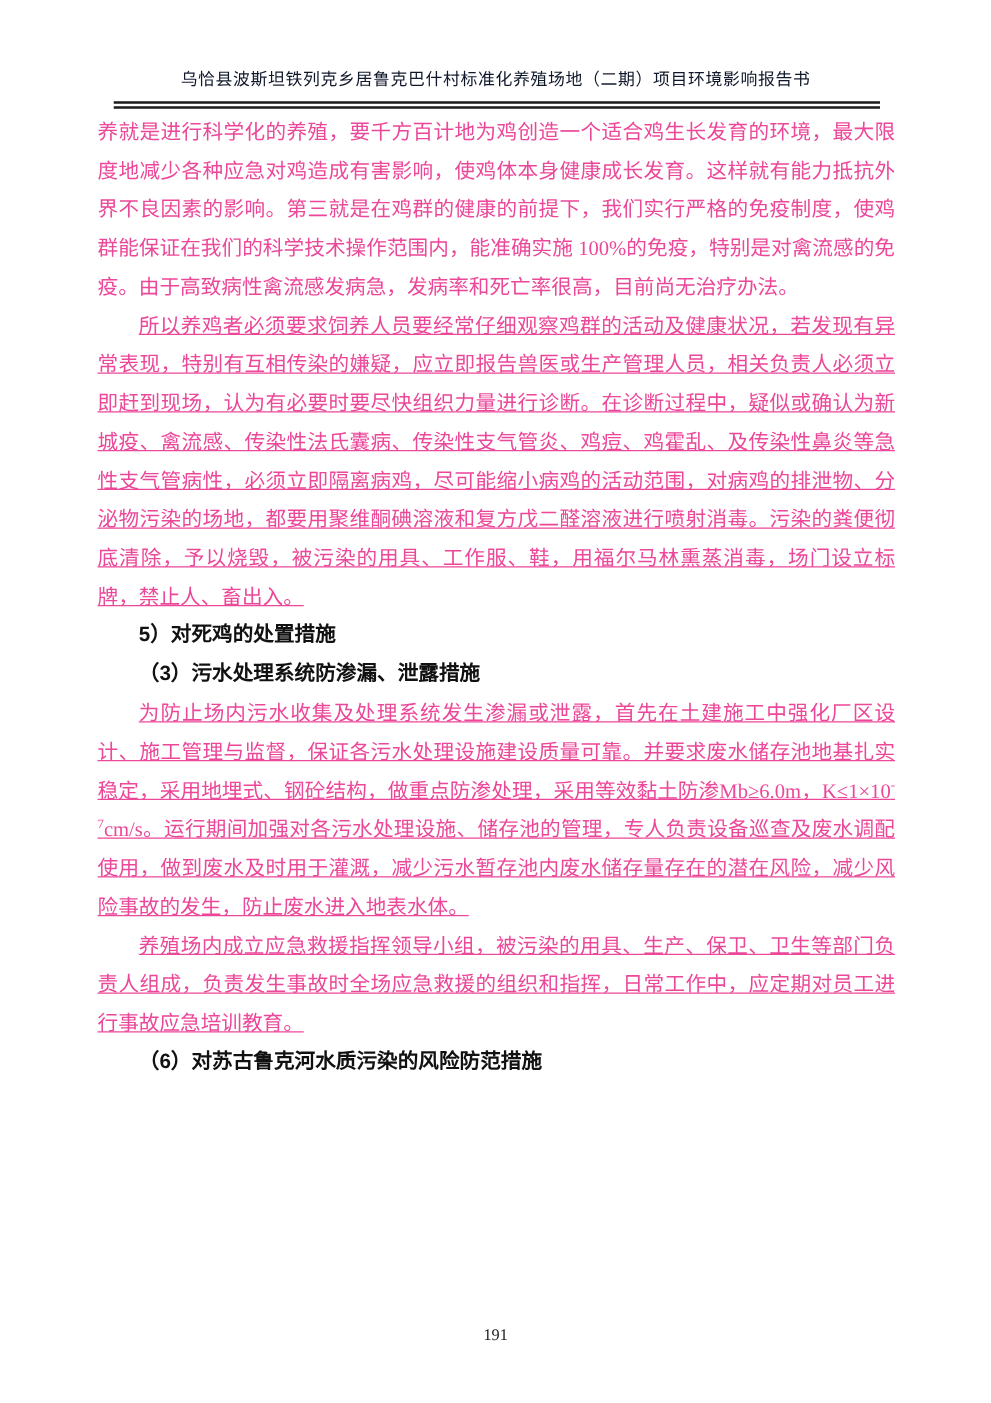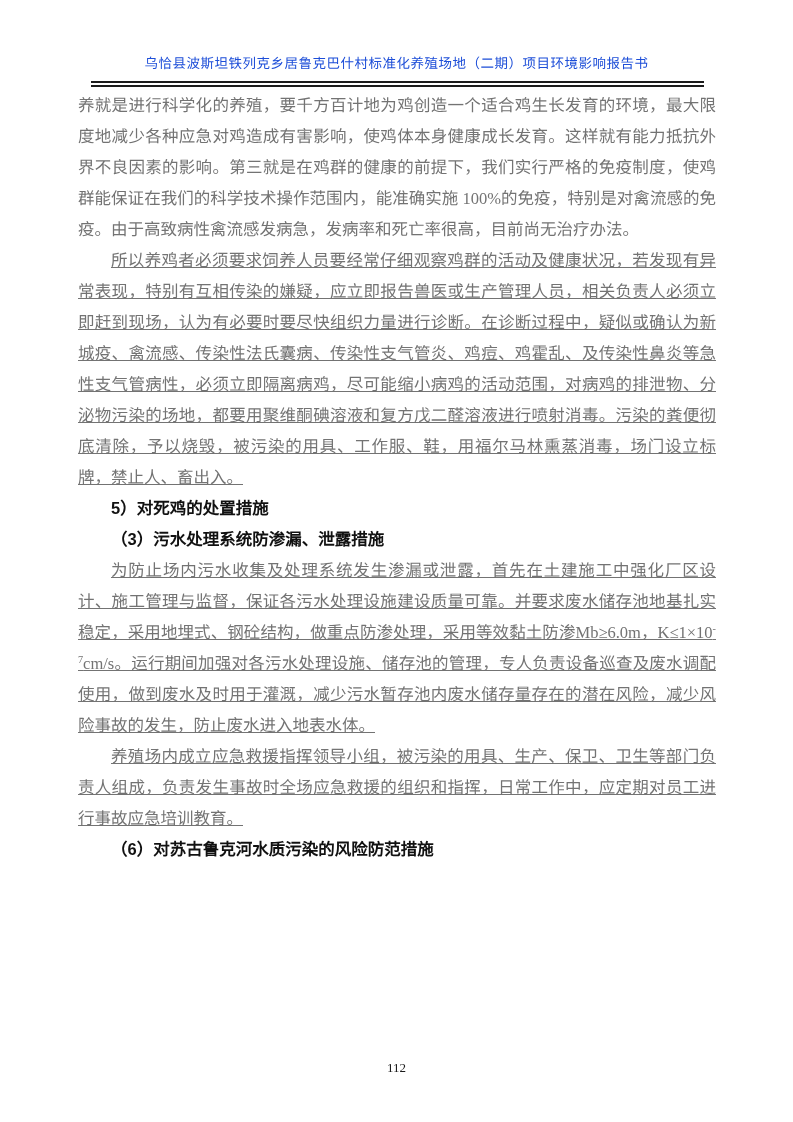--- a/index.html
+++ b/index.html
@@ -18,21 +18,21 @@
     overflow: hidden;
   }
   .doc-header-title {
     position: absolute;
     top: 52px;
     left: 0;
     right: 0;
     text-align: center;
     font-size: 13.5px;
     letter-spacing: 0.5px;
-    color: #1d4ed8;
+    color: #0f172a;
   }
   .header-rule {
     position: absolute;
     top: 81px;
     left: 91px;
     width: 613px;
     height: 2px;
     border-top: 2px solid #1b1b1b;
     border-bottom: 2px solid #1b1b1b;
   }
@@ -43,21 +43,21 @@
     width: 638px;
   }
   .main-text p, .main-text h3 {
     margin: 0;
     padding: 0;
     font-size: 16.5px;
     line-height: 31px;
     text-align: justify;
     text-justify: inter-ideograph;
     font-weight: normal;
-    color: #737373;
+    color: #ec4899;
   }
   .main-text p.indent { text-indent: 2em; text-decoration: underline; }
   .main-text p.no-indent { text-indent: 0; }
   .main-text h3.section-heading {
     font-family: Liberation Sans, sans-serif;
     font-weight: bold;
     text-indent: 2em;
     text-align: left;
     font-size: 16.5px;
     color: #111111;
@@ -99,15 +99,15 @@
 
     <p class="indent"><span>为防止场内污水收集及处理系统发生渗漏或泄露，首先在土建施工中强化厂区设计、施工管理与监督，保证各污水处理设施建设质量可靠。并要求废水储存池地基扎实稳定，采用地埋式、钢砼结构，做重点防渗处理，采用等效黏土防渗Mb≥6.0m，K≤1×10</span><sup class="exp">-7</sup><span>cm/s。运行期间加强对各污水处理设施、储存池的管理，专人负责设备巡查及废水调配使用，做到废水及时用于灌溉，减少污水暂存池内废水储存量存在的潜在风险，减少风险事故的发生，防止废水进入地表水体。</span></p>
 
     <p class="indent">养殖场内成立应急救援指挥领导小组，被污染的用具、生产、保卫、卫生等部门负责人组成，负责发生事故时全场应急救援的组织和指挥，日常工作中，应定期对员工进行事故应急培训教育。</p>
 
     <h3 class="section-heading">（6）对苏古鲁克河水质污染的风险防范措施</h3>
 
 
   </div>
 
-  <div class="page-number">112</div>
+  <div class="page-number">191</div>
 
 </div>
 
 </body></html>

